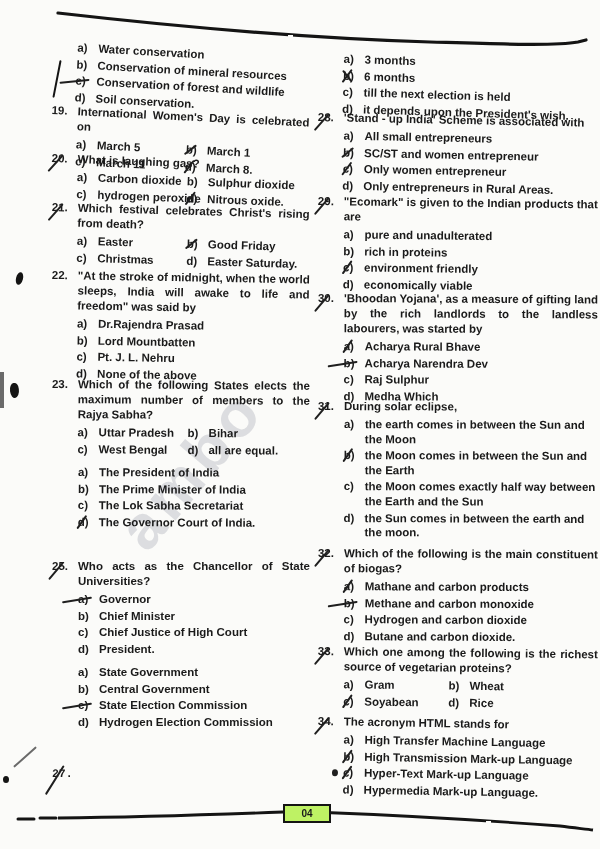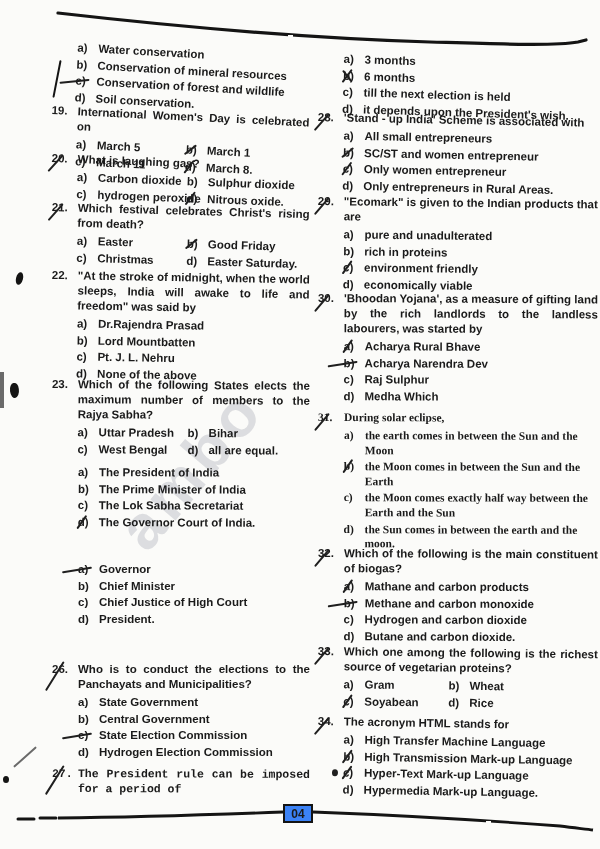--- a/index.html
+++ b/index.html
@@ -36,24 +36,24 @@
   
   .artifact{position:absolute;background:#141414;pointer-events:none;}
   .watermark{
     position:absolute;left:158px;top:492px;
     transform:rotate(-50deg);transform-origin:left bottom;
     font-size:62px;font-weight:bold;letter-spacing:5px;
     color:rgba(150,152,165,0.30);white-space:nowrap;
   }
   .border-svg{position:absolute;left:0;top:0;pointer-events:none;}
   .page-num-box{
-    position:absolute;left:283px;top:804px;width:30px;height:19px;
-    background:#3b82f6;border:2px solid #141414;box-sizing:border-box;
+    position:absolute;left:283px;top:804px;width:48px;height:19px;
+    background:#bef264;border:2px solid #141414;box-sizing:border-box;
     display:flex;align-items:center;justify-content:center;
-    font-size:12px;font-weight:bold;
+    font-size:10px;font-weight:bold;
   }
 </style>
 </head>
 <body>
 
 <div class="page">
 
   <svg class="border-svg" width="600" height="849">
     <path d="M58,13 C180,27 300,38 430,42 C500,44 555,46 578,42 L586,40" fill="none" stroke="#141414" stroke-width="3.2" stroke-linecap="round"></path>
     <rect x="288" y="35" width="5" height="5" fill="#fbfbf9"></rect>
@@ -222,44 +222,44 @@
             <span class="opt-label">c)</span>
             <span class="opt-text">The Lok Sabha Secretariat</span>
           </div>
           <div class="opt">
             <span class="opt-label">d)<span class="mk mk-slash"></span></span>
             <span class="opt-text">The Governor Court of India.</span>
           </div>
         </div>
       </div>
       <div class="qblock" style="top: 559px; transform: rotate(0deg);">
+        <div class="qhead">
+          <span class="qnum">25.<span class="mk mk-num"></span></span>
+          <div class="qtext">Who acts as the Chancellor of State Universities?</div>
+        </div>
         <div class="opts">
           <div class="opt">
             <span class="opt-label">a)<span class="mk mk-strike"></span></span>
             <span class="opt-text">Governor</span>
           </div>
           <div class="opt">
             <span class="opt-label">b)</span>
             <span class="opt-text">Chief Minister</span>
           </div>
           <div class="opt">
             <span class="opt-label">c)</span>
             <span class="opt-text">Chief Justice of High Court</span>
           </div>
           <div class="opt">
             <span class="opt-label">d)</span>
             <span class="opt-text">President.</span>
           </div>
         </div>
       </div>
       <div class="qblock" style="top: 662px; transform: rotate(0deg);">
-        <div class="qhead">
-          <span class="qnum">26.<span class="mk mk-num-big"></span></span>
-          <div class="qtext">Who is to conduct the elections to the Panchayats and Municipalities?</div>
-        </div>
         <div class="opts">
           <div class="opt">
             <span class="opt-label">a)</span>
             <span class="opt-text">State Government</span>
           </div>
           <div class="opt">
             <span class="opt-label">b)</span>
             <span class="opt-text">Central Government</span>
           </div>
           <div class="opt">
@@ -268,21 +268,20 @@
           </div>
           <div class="opt">
             <span class="opt-label">d)</span>
             <span class="opt-text">Hydrogen Election Commission</span>
           </div>
         </div>
       </div>
       <div class="qblock" style="top: 766px; transform: rotate(0.2deg); font-family: Liberation Mono, monospace;">
         <div class="qhead">
           <span class="qnum">27.<span class="mk mk-num-big"></span></span>
-          <div class="qtext">The President rule can be  imposed for a period of</div>
         </div>
       </div>
     </div>
   <div class="col col-right" id="col-right">
       <div class="qblock" style="top: 48px; transform: rotate(1.8deg);">
         <div class="opts">
           <div class="opt">
             <span class="opt-label">a)</span>
             <span class="opt-text">3 months</span>
           </div>
@@ -365,21 +364,21 @@
           <div class="opt">
             <span class="opt-label">c)</span>
             <span class="opt-text">Raj Sulphur</span>
           </div>
           <div class="opt">
             <span class="opt-label">d)</span>
             <span class="opt-text">Medha Which</span>
           </div>
         </div>
       </div>
-      <div class="qblock" style="top: 410px; transform: rotate(0.2deg); font-family: Liberation Serif, serif;">
+      <div class="qblock" style="top: 399px; transform: rotate(0.2deg);">
         <div class="qhead">
           <span class="qnum">31.<span class="mk mk-num"></span></span>
           <div class="qtext">During solar eclipse,</div>
         </div>
         <div class="opts">
           <div class="opt">
             <span class="opt-label">a)</span>
             <span class="opt-text">the earth comes in between the Sun and the Moon</span>
           </div>
           <div class="opt">

